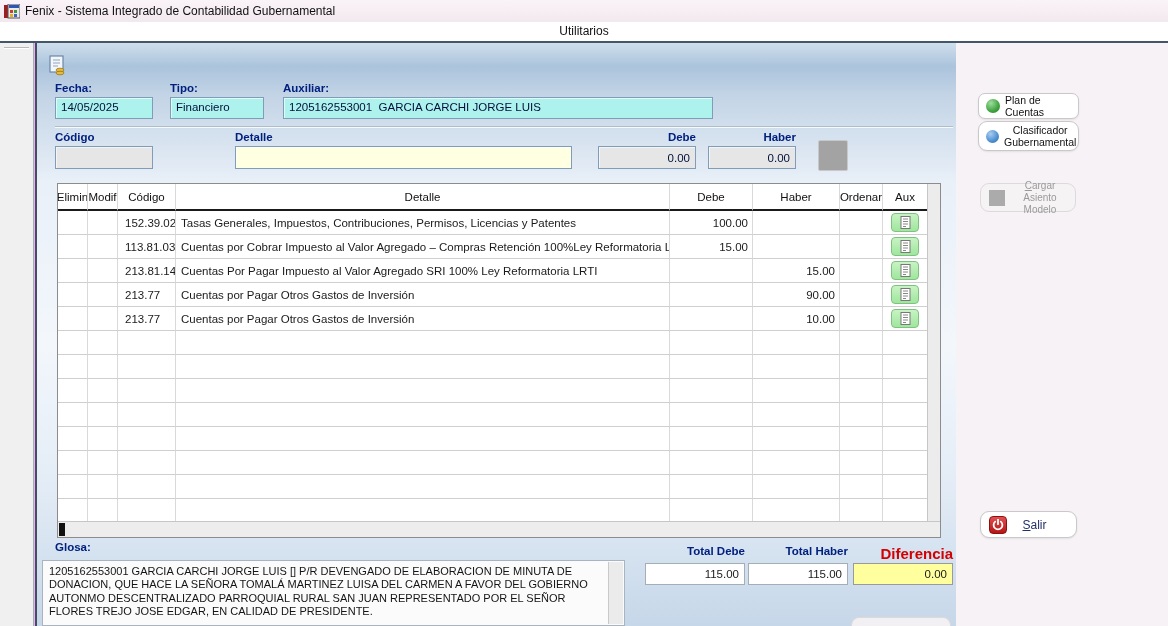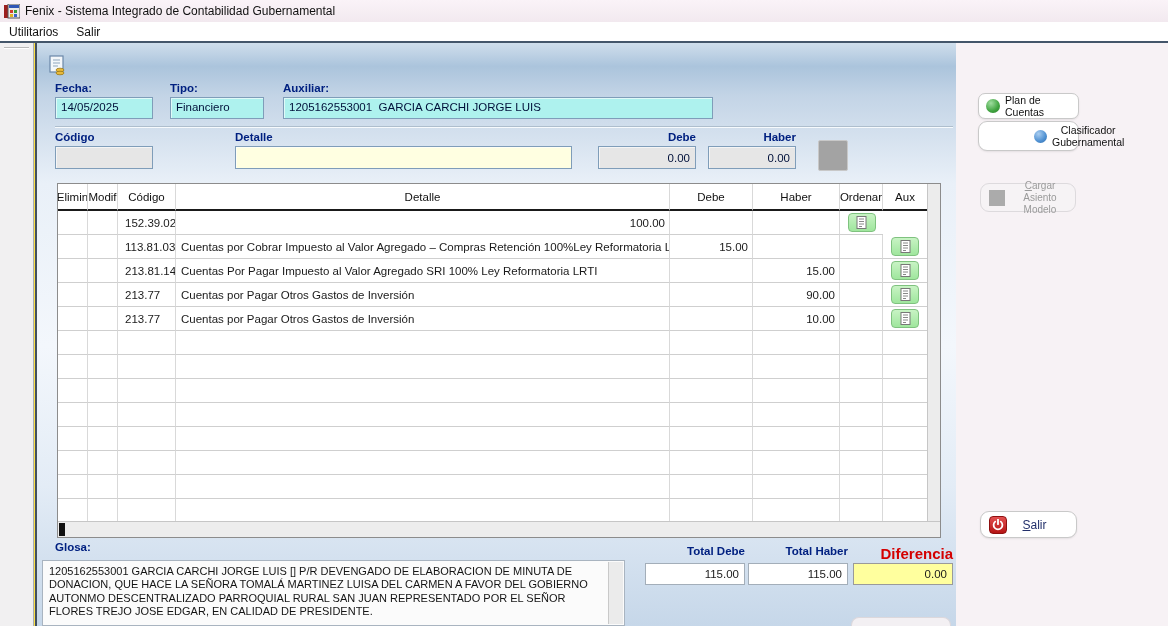--- a/index.html
+++ b/index.html
@@ -1,28 +1,28 @@
 <!DOCTYPE html>
 <html><head>
 <meta charset="utf-8">
 <style>
   * { margin:0; padding:0; box-sizing:border-box; }
   html,body { width:1168px; height:626px; overflow:hidden; }
   body { font-family:"Liberation Sans", sans-serif; font-size:11px; color:#1a1a1a; }
-  .window { position:relative; width:1168px; height:626px; background:#fde047; overflow:hidden; }
+  .window { position:relative; width:1168px; height:626px; background:#f0abfc; overflow:hidden; }
 
   
   .titlebar { position:absolute; left:0; top:0; width:1168px; height:22px;
     background:linear-gradient(#faf3f8,#f2e9ef); display:flex; align-items:center; padding-left:4px; }
   .titlebar .ttl { font-size:12px; color:#111; margin-left:5px; }
   .appicon { width:16px; height:15px; display:inline-block; }
 
   
   .menubar { position:absolute; left:0; top:22px; width:1168px; height:19px; background:#fff;
-    display:flex; align-items:center; }
+    display:flex; align-items:center;flex-direction:column; }
   .menuitem { padding:2px 9px; font-size:12px; color:#111; cursor:default; }
 
   .content-topline { position:absolute; left:0; top:41px; width:1168px; height:2px; background:#44566a; }
 
   
   .left-strip { position:absolute; left:0; top:43px; width:34px; height:583px; background:#f1f0f1;
     border-right:1px solid #a8aeb4; }
   .splitter-handle { position:absolute; left:4px; top:4px; width:25px; height:2px;
     border-top:1px solid #b9b9b9; border-bottom:1px solid #ffffff; }
 
@@ -173,20 +173,21 @@
         <div class="cell">Debe</div>
         <div class="cell">Haber</div>
         <div class="cell">Ordenar</div>
         <div class="cell last">Aux</div>
       </div>
 
       <div class="trow">
         <div class="cell"></div>
         <div class="cell"></div>
         <div class="cell cod">152.39.02</div>
+        <div class="cell det">Tasas Generales, Impuestos, Contribuciones, Permisos, Licencias y Patentes</div>
         <div class="cell amt">100.00</div>
         <div class="cell amt"></div>
         <div class="cell"></div>
         <div class="cell last">
             <span class="aux-btn">
               <svg width="11" height="13" viewBox="0 0 11 13">
                 <rect x="1" y="0.5" width="9" height="12" fill="#fff" stroke="#777" stroke-width="1"></rect>
                 <line x1="3" y1="3" x2="8" y2="3" stroke="#888" stroke-width="1"></line>
                 <line x1="3" y1="5.5" x2="8" y2="5.5" stroke="#888" stroke-width="1"></line>
                 <line x1="3" y1="8" x2="8" y2="8" stroke="#888" stroke-width="1"></line>
@@ -379,21 +380,21 @@
   <div class="total-field" style="left:645px; top:563px; width:100px;">115.00</div>
   <div class="total-field" style="left:748px; top:563px; width:100px;">115.00</div>
   <div class="total-field diff" style="left:853px; top:563px; width:100px;">0.00</div>
   <div class="ghost-btn"></div>
 
   <div class="side-btn" style="left:978px; top:93px; width:101px; height:26px;border-radius:7px;">
     <span class="ball green"></span>
     <span style="font-size:10.5px;">Plan de Cuentas</span>
   </div>
 
-  <div class="side-btn" style="left:978px; top:121px; width:101px; height:30px;padding-left:48px;">
+  <div class="side-btn" style="left:978px; top:121px; width:101px; height:30px;">
     <span class="ball blue" style="width:13px;height:13px;"></span>
     <span class="two-line" style="font-size:10.5px;">
       <span>Clasificador</span><br>
       <span>Gubernamental</span>
     </span>
   </div>
 
   <div class="side-btn disabled" style="left:980px; top:183px; width:96px; height:29px;">
     <span class="sq"></span>
     <span class="two-line" style="font-size:10px;">

